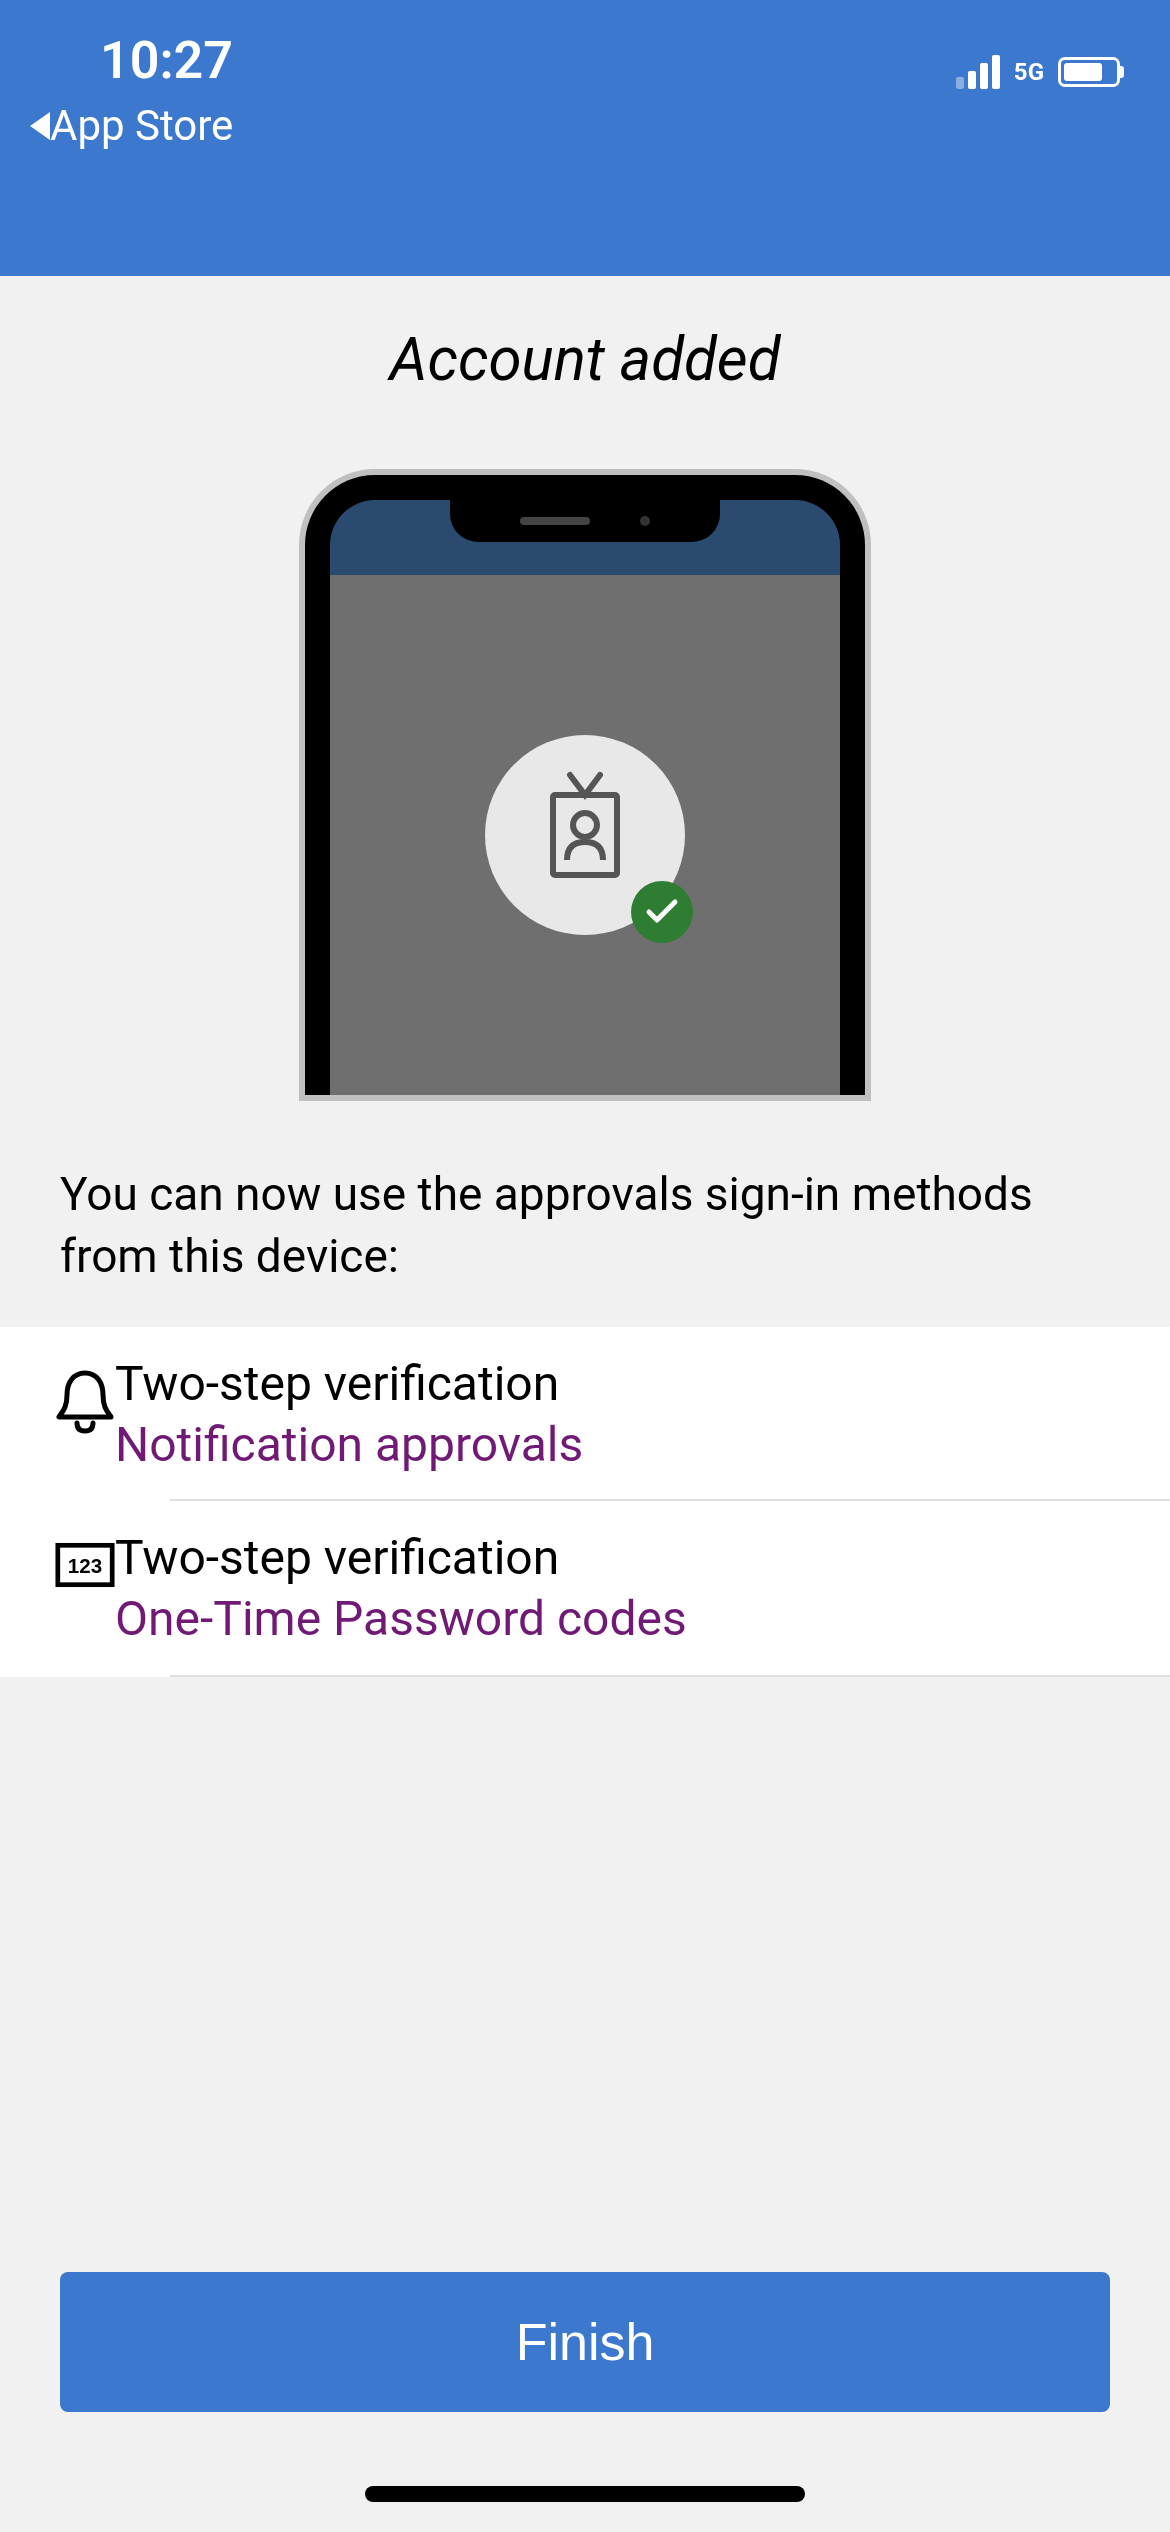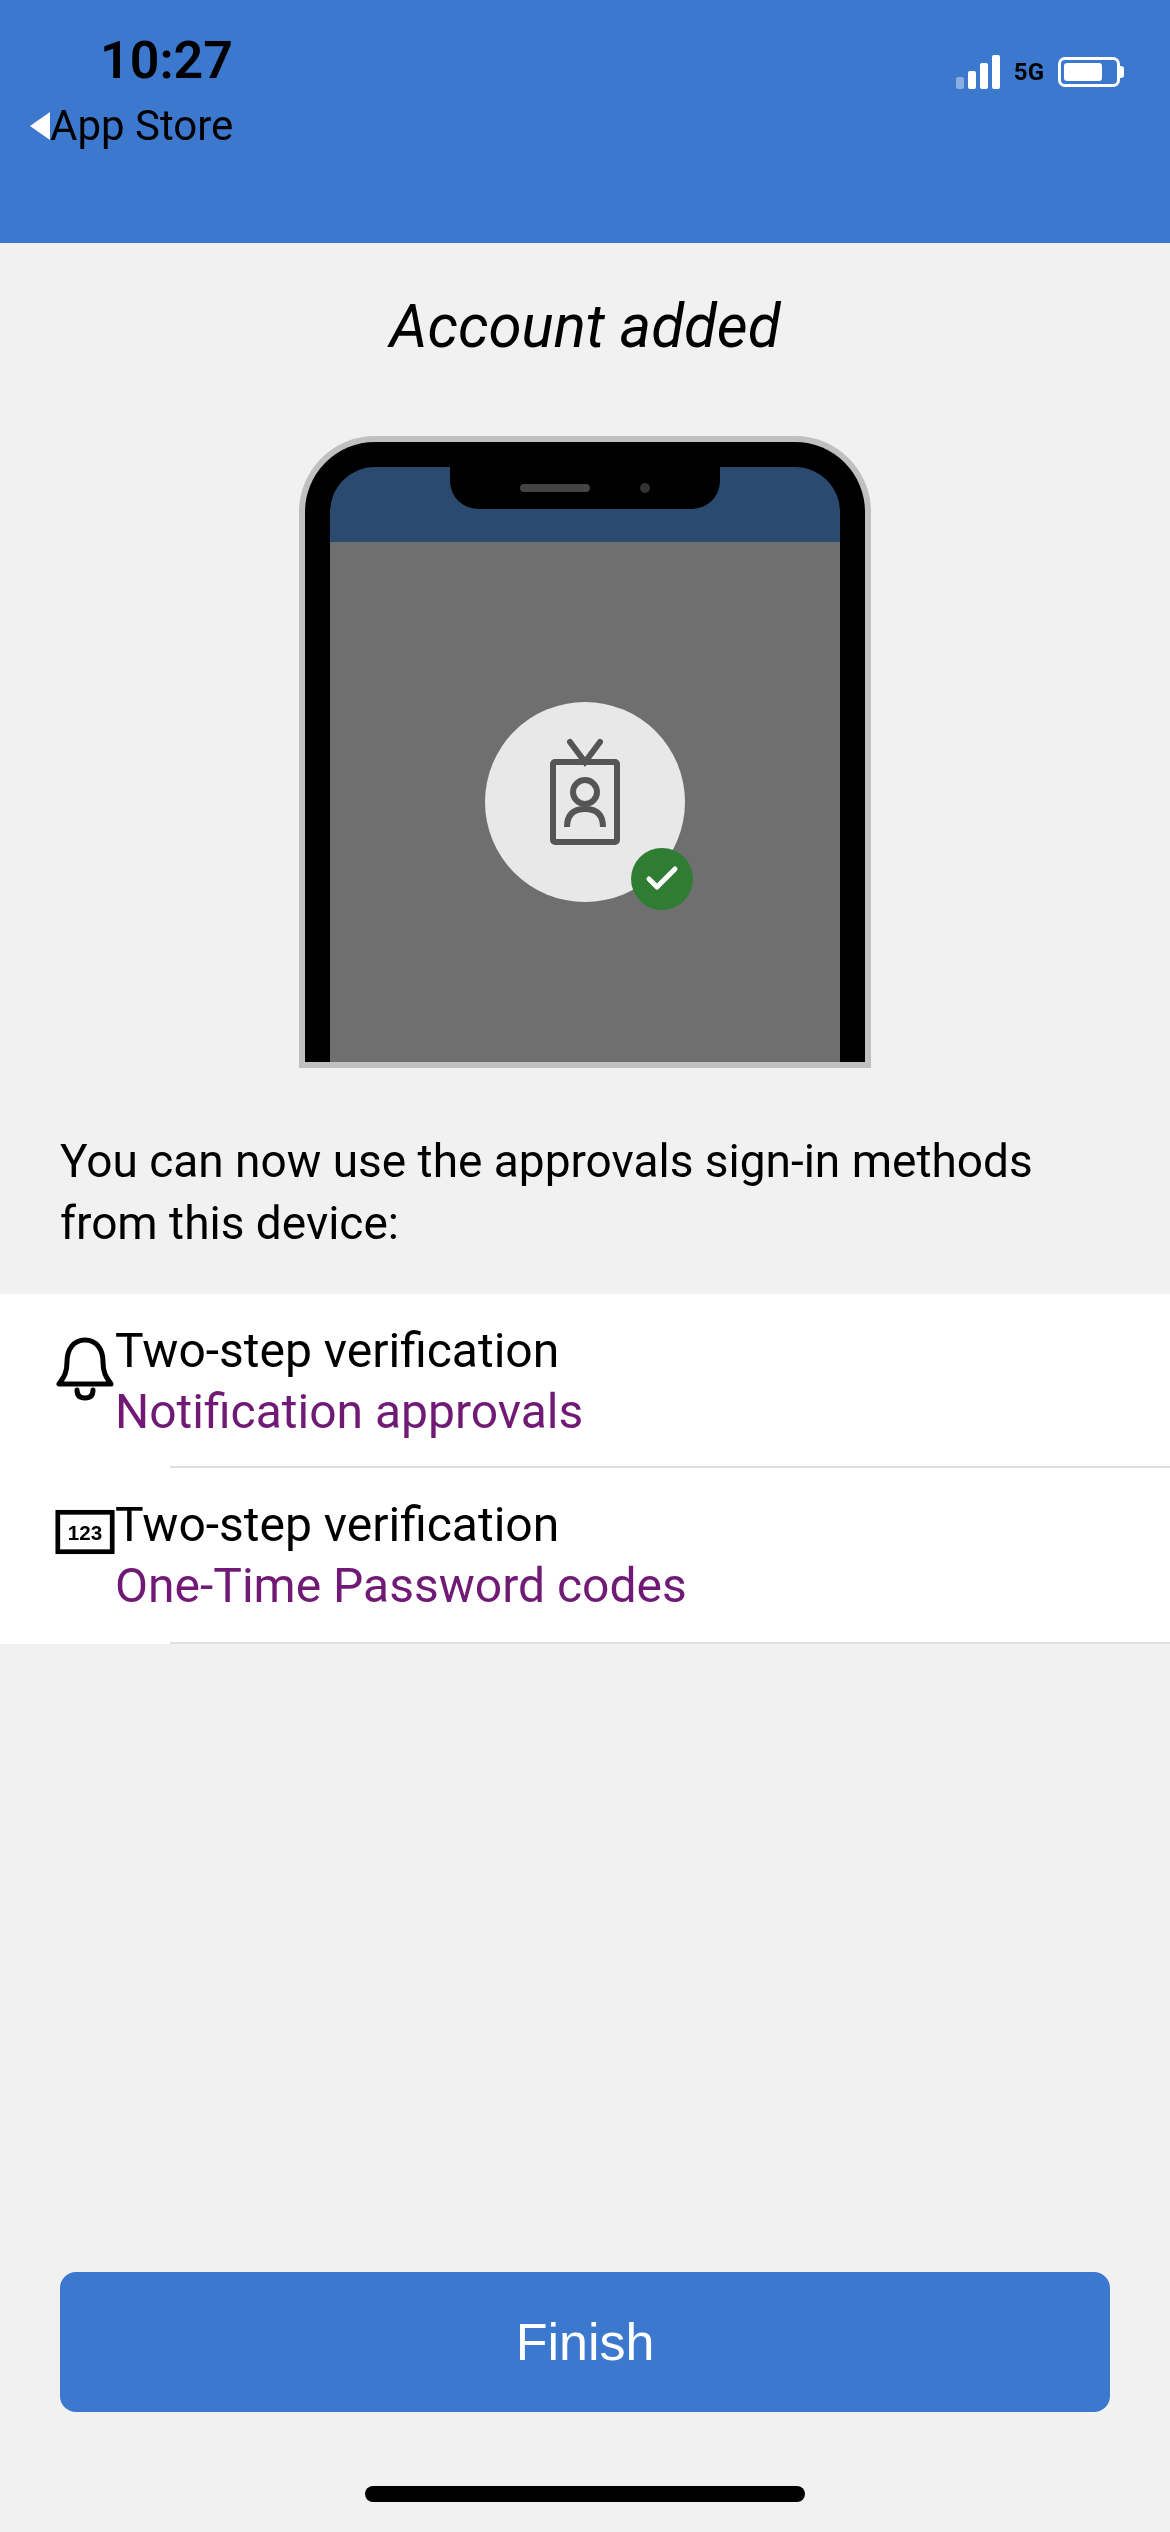--- a/index.html
+++ b/index.html
@@ -12,23 +12,23 @@
       font-family: -apple-system, BlinkMacSystemFont, 'Segoe UI', Roboto, Helvetica, Arial, sans-serif;
       width: 1170px;
       height: 2532px;
       background: #f1f1f1;
       position: relative;
       overflow: hidden;
     }
     
     .header-bar {
       background: #3b78ce;
-      height: 243px;
-      position: relative;
-      color: #000000;
+      height: 276px;
+      position: relative;
+      color: #ffffff;
     }
     
     .status-bar {
       display: flex;
       justify-content: space-between;
       align-items: flex-start;
       padding: 30px 50px 0 100px;
     }
     
     .status-left {
@@ -291,21 +291,21 @@
       right: 0;
       padding: 0 60px 120px 60px;
     }
     
     .finish-button {
       width: 100%;
       height: 140px;
       background: #3b78ce;
       color: white;
       border: none;
-      border-radius: 16px;
+      border-radius: 8px;
       font-size: 52px;
       font-weight: 400;
       cursor: pointer;
     }
     
     .home-indicator {
       position: absolute;
       bottom: 30px;
       left: 50%;
       transform: translateX(-50%);

